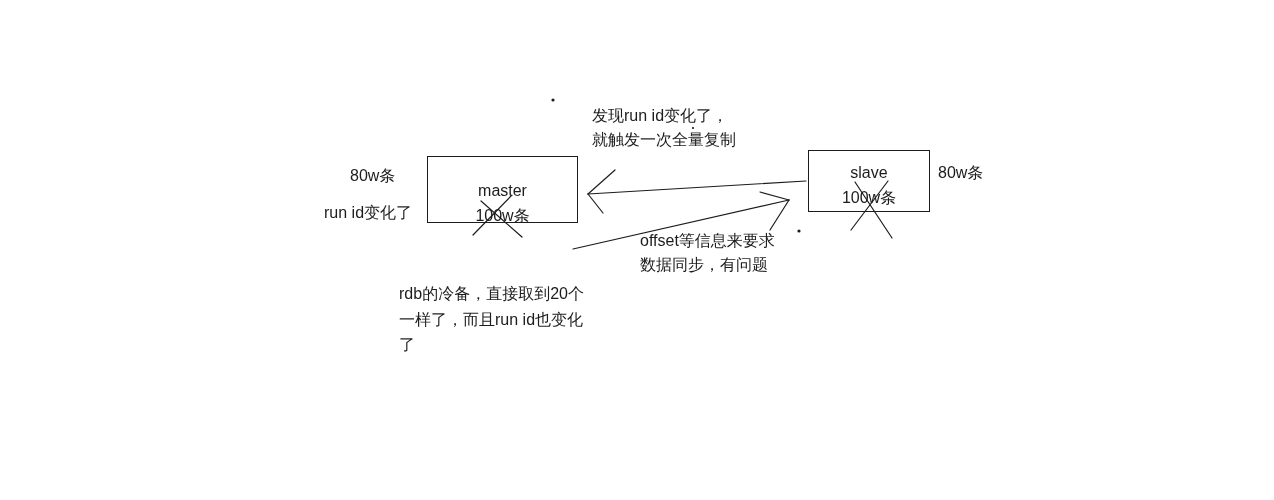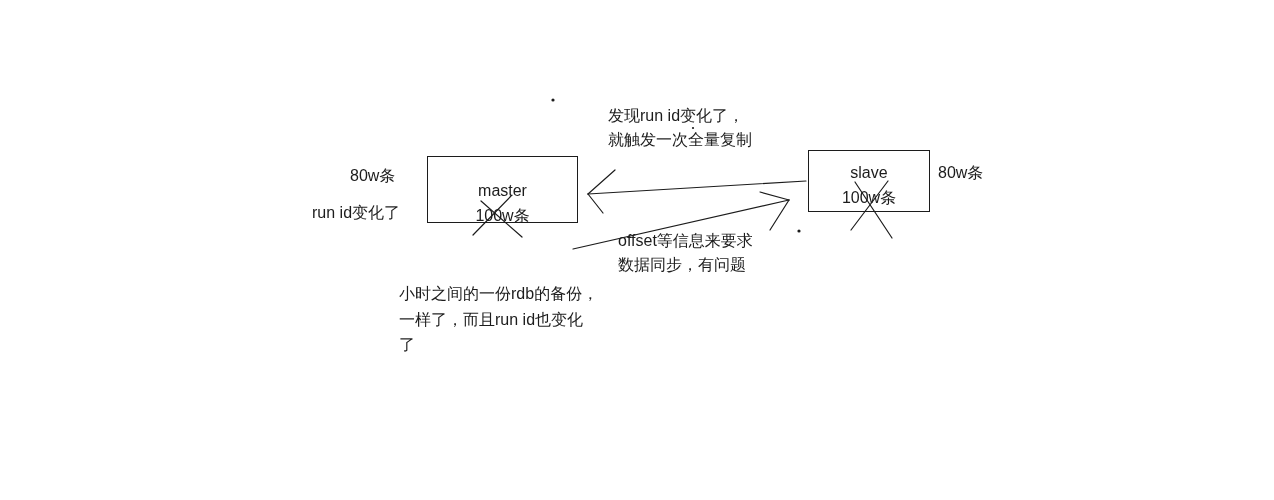--- a/index.html
+++ b/index.html
@@ -62,36 +62,36 @@
     <div>master</div>
     <div>100w条</div>
   </div>
 
   <div class="node node-slave">
     <div>slave</div>
     <div>100w条</div>
   </div>
 
   <div class="txt" style="left:350px; top:166px;">80w条</div>
-  <div class="txt" style="left:312px; top:203px;">run id变化了</div>
+  <div class="txt" style="left:324px; top:203px;">run id变化了</div>
 
   <div class="txt" style="left:938px; top:163px;">80w条</div>
 
-  <div class="txt anno-2line" style="left:608px; top:104px;">
+  <div class="txt anno-2line" style="left:592px; top:104px;">
     <div>发现run id变化了，</div>
     <div>就触发一次全量复制</div>
   </div>
 
-  <div class="txt anno-2line" style="left:618px; top:229px;">
+  <div class="txt anno-2line" style="left:640px; top:229px;">
     <div>offset等信息来要求</div>
     <div>数据同步，有问题</div>
   </div>
 
   <div class="note-block" style="left:399px; top:281px;">
-    <div class="note-line">小时之间的一份rdb的备份，</div>
+    <div class="note-line">rdb的冷备，直接取到20个</div>
     <div class="note-line">一样了，而且run id也变化</div>
     <div class="note-line">了</div>
   </div>
 
   <svg class="overlay" viewBox="0 0 1274 500">
 
     <g>
       <line x1="806" y1="181" x2="588" y2="194"></line>
       <line x1="588" y1="194" x2="615" y2="170"></line>
       <line x1="588" y1="194" x2="603" y2="213"></line>

